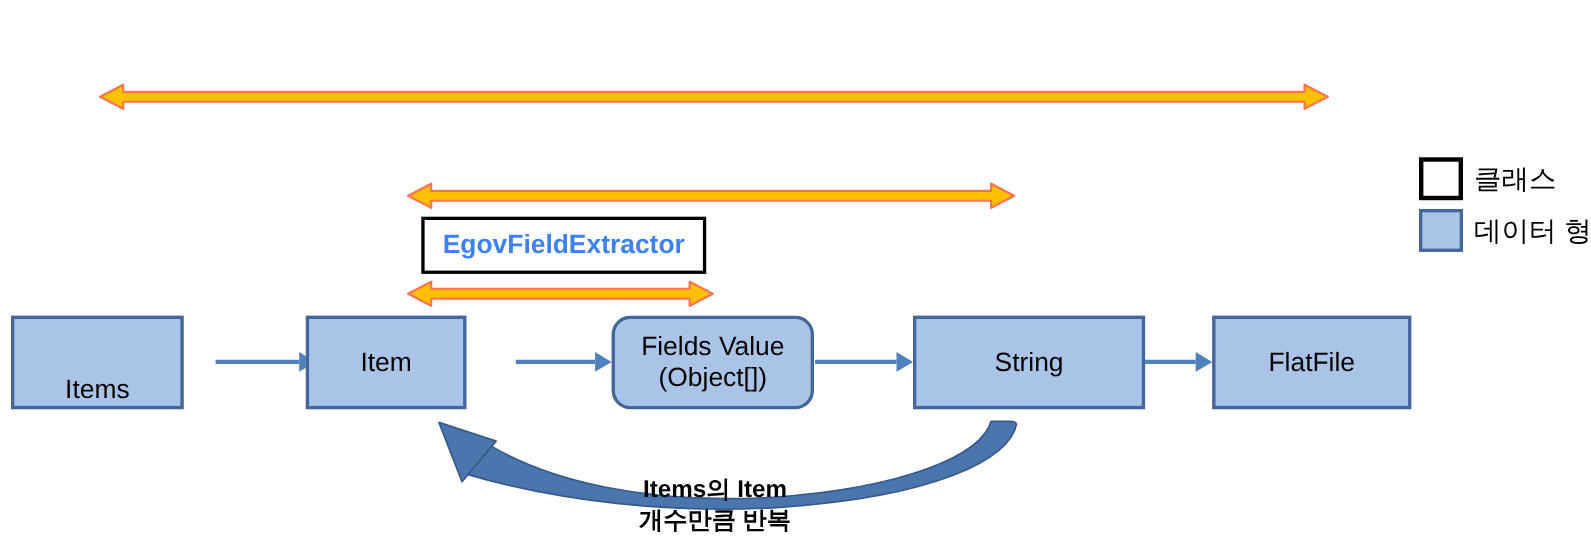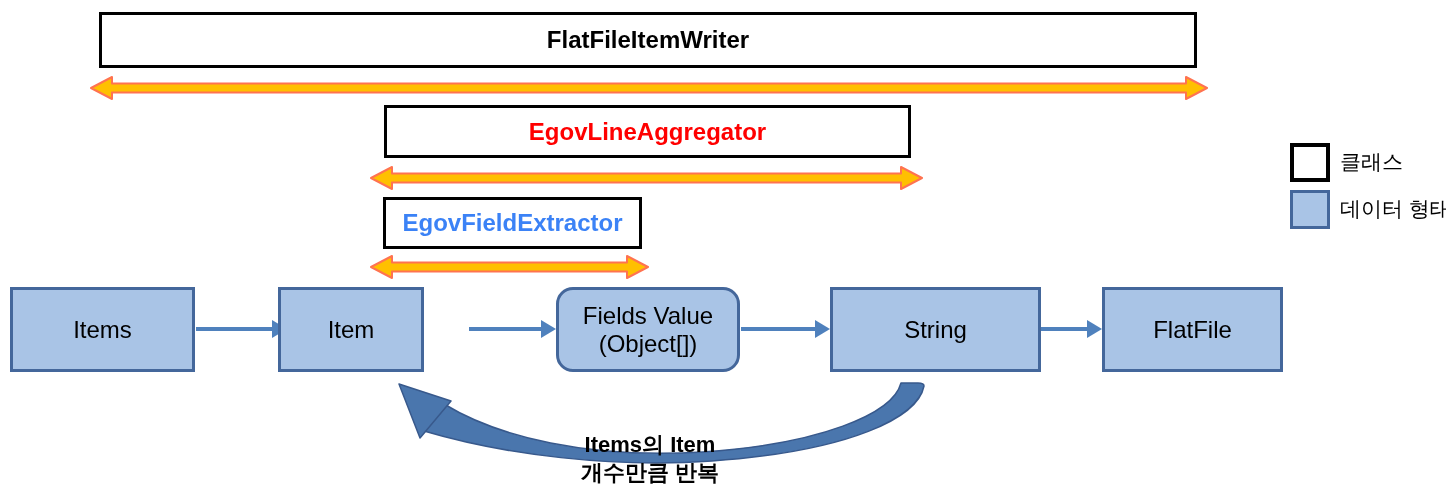--- a/index.html
+++ b/index.html
@@ -19,39 +19,39 @@
   #span1{left:88px;top:75px;}
   #span2{left:368px;top:165px;}
   #span3{left:368px;top:254px;}
   .span-poly{fill:#FFC000;stroke:#FF7350;stroke-width:2;stroke-linejoin:round;}
 
   
   .data-box{position:absolute;top:287px;height:85px;box-sizing:border-box;
             background:#A9C4E6;border:3px solid #44679B;
             display:flex;flex-direction:column;align-items:center;justify-content:center;
             font-size:24px;color:#000;line-height:1.15;text-align:center;}
-  #db-items{left:10px;width:185px;}
+  #db-items{left:10px;width:157px;justify-content:flex-end;}
   #db-item{left:278px;width:146px;}
   #db-fields{left:556px;width:184px;border-radius:17px;}
   #db-string{left:830px;width:211px;}
   #db-flatfile{left:1102px;width:181px;}
 
   
   #flow-layer{position:absolute;left:0;top:0;pointer-events:none;}
   .flow-line{stroke:#4F81BD;stroke-width:4;}
   .flow-head{fill:#4F81BD;}
   .loop-shape{fill:#4A76AD;stroke:#38598C;stroke-width:1.5;stroke-linejoin:round;}
 
   
   #loop-note{position:absolute;left:540px;top:431px;width:220px;text-align:center;
              font-weight:bold;font-size:22px;color:#000;line-height:1.25;}
 
   
   .legend-row{position:absolute;left:1290px;display:flex;align-items:center;gap:10px;
-              font-size:21px;color:#000;white-space:nowrap;}
+              font-size:25px;color:#000;white-space:nowrap;}
   #legend-class{top:142px;height:40px;}
   #legend-data{top:189px;height:40px;}
   #legend-change{top:233px;height:26px;}
   .sw-class{width:40px;height:39px;box-sizing:border-box;border:4px solid #000;background:#fff;flex:0 0 auto;}
   .sw-data{width:40px;height:39px;box-sizing:border-box;border:3px solid #44679B;background:#A9C4E6;flex:0 0 auto;}
   .sw-line{width:42px;height:5px;background:#FF0000;flex:0 0 auto;}
 </style>
 </head>
 <body>
 
@@ -85,26 +85,20 @@
   <svg id="span1" class="span-arrow" width="1122" height="26" viewBox="0 0 1122 26">
     <polygon class="span-poly" points="3,13 24,2 24,8.5 1098,8.5 1098,2 1119,13 1098,24 1098,17.5 24,17.5 24,24"></polygon>
   </svg>
   <svg id="span2" class="span-arrow" width="558" height="26" viewBox="0 0 558 26">
     <polygon class="span-poly" points="3,13 24,2 24,8.5 533,8.5 533,2 554,13 533,24 533,17.5 24,17.5 24,24"></polygon>
   </svg>
   <svg id="span3" class="span-arrow" width="284" height="26" viewBox="0 0 284 26">
     <polygon class="span-poly" points="3,13 24,2 24,8.5 259,8.5 259,2 280,13 259,24 259,17.5 24,17.5 24,24"></polygon>
   </svg>
 
-  <div id="cls-writer" class="cls-box">
-    <span style="color: rgb(0, 0, 0);">FlatFileItemWriter</span>
-  </div>
-  <div id="cls-aggregator" class="cls-box">
-    <span style="color: rgb(255, 0, 0);">EgovLineAggregator</span>
-  </div>
   <div id="cls-extractor" class="cls-box">
     <span style="color: #3b82f6;">EgovFieldExtractor</span>
   </div>
 
   <div id="db-items" class="data-box">
     <span>Items</span>
   </div>
   <div id="db-item" class="data-box">
     <span>Item</span>
   </div>

